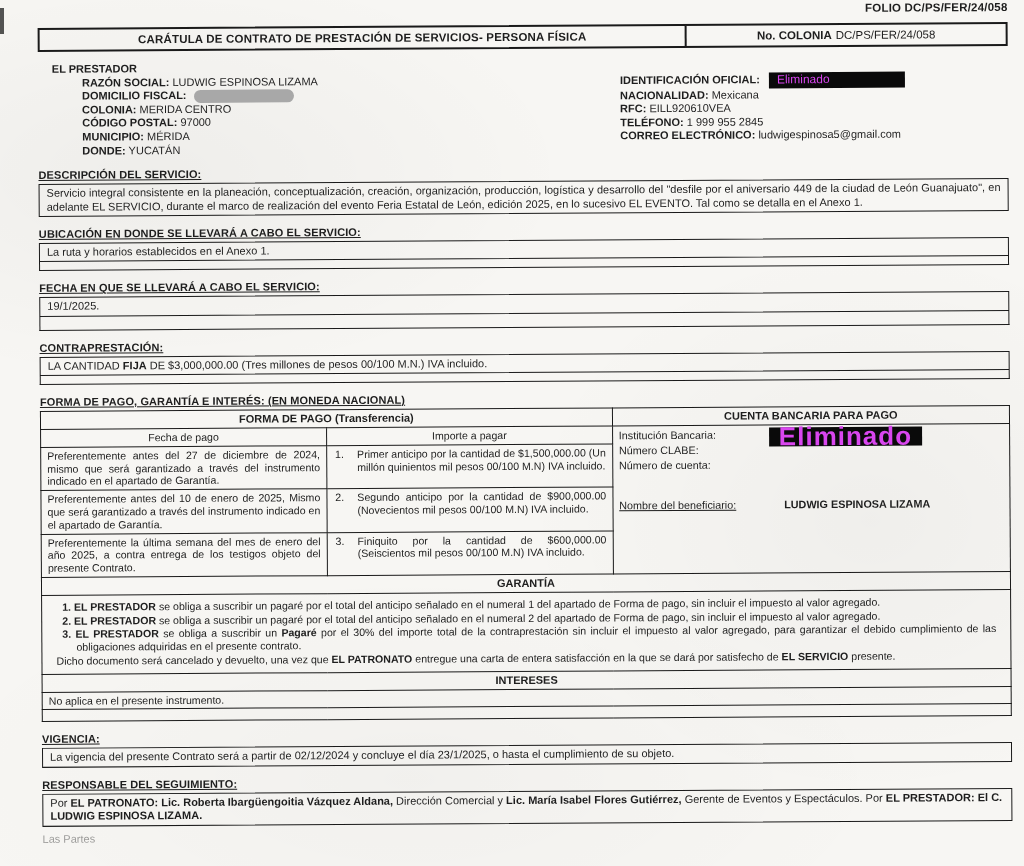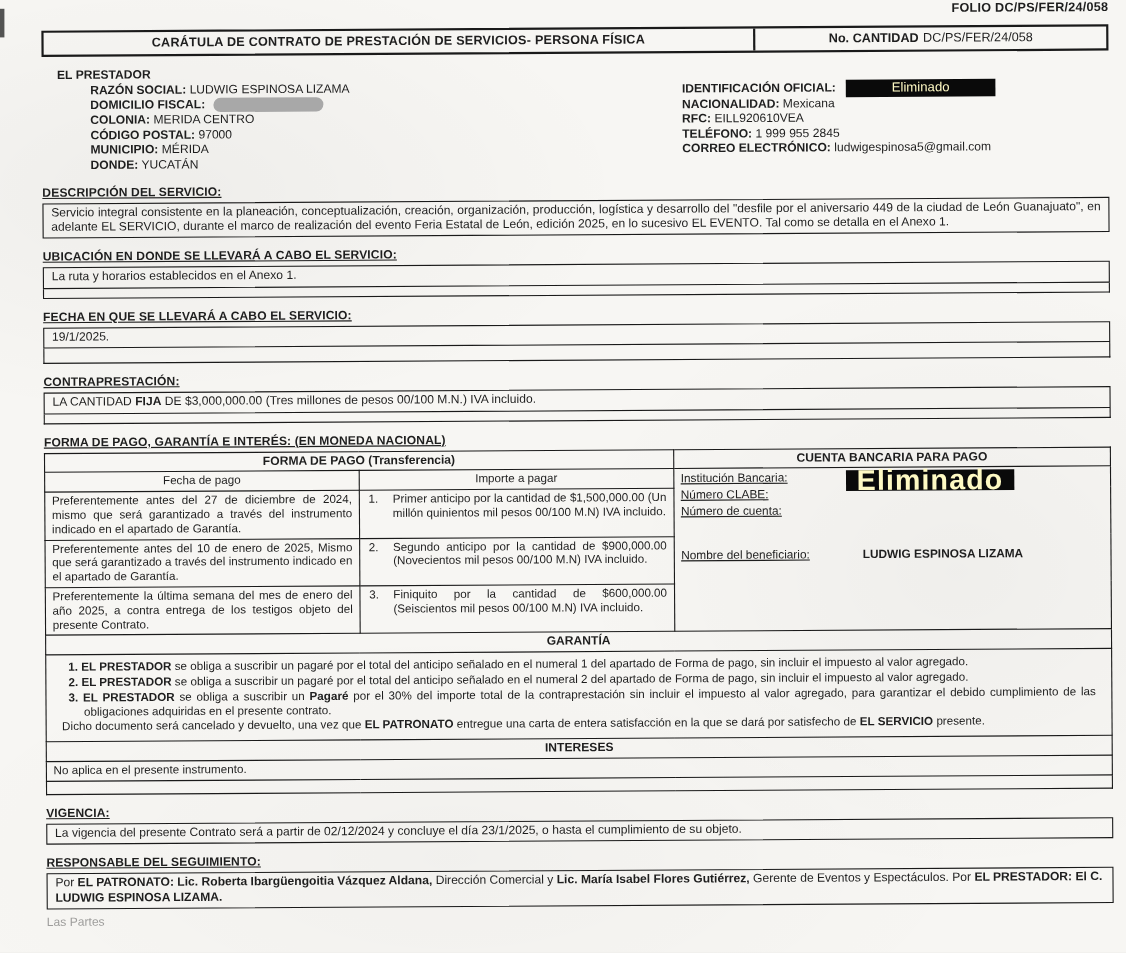--- a/index.html
+++ b/index.html
@@ -33,41 +33,41 @@
   .hdr .ctrcell b{margin-right:4px;}
   
   .two-col{display:flex;margin-top:11px;font-size:11px;line-height:13.6px;}
   .col-left{flex:0 0 540px;padding-left:14px;}
   .col-right{flex:1;padding-left:28px;padding-top:14px;}
   .col-left .hd{font-weight:bold;}
   .fldrow{padding-left:30px;}
   .fldrow .l, .fldrow2 .l{font-weight:bold;}
   .fldrow .v, .fldrow2 .v{font-weight:normal;}
   .gray-blob{display:inline-block;width:100px;height:13px;background:#a8a8a8;border-radius:7px;vertical-align:middle;margin-left:4px;}
-  .blackbox{display:inline-block;background:#0a0a0a;color:#fef9c3;text-align:center;vertical-align:middle;}
+  .blackbox{display:inline-block;background:#0a0a0a;color:#d946ef;text-align:left;vertical-align:middle;}
   .blackbox.small{min-width:120px;font-size:12px;padding:1px 8px;margin-left:6px;}
   .blackbox.big{min-width:130px;font-size:26px;font-weight:bold;padding:3px 10px;letter-spacing:1px;}
   
   .sec{margin-top:11px;}
   .seclbl{font-weight:bold;font-size:11px;text-decoration:underline;letter-spacing:.1px;margin-bottom:3px;}
   .box{border:1.8px solid #1a1a1a;padding:2px 7px;font-size:11px;line-height:13.4px;}
   .box.just{text-align:justify;}
   .ghost{border:1.5px solid #1a1a1a;border-top:none;height:8px;}
   .ghost.tall{height:13px;}
   
   table.fp{border-collapse:collapse;width:100%;margin-top:2px;font-size:10.6px;line-height:12.8px;}
   table.fp td{border:1.8px solid #1a1a1a;padding:2px 6px;vertical-align:top;}
   td.cth{font-weight:bold;text-align:center;font-size:11px;padding:1px 4px;}
   td.subh{font-weight:normal;text-align:center;padding:1px 4px;}
   td.ghostrow{height:7px;padding:0;}
   .importe{position:relative;padding-left:24px;text-align:justify;}
   .importe .num{position:absolute;left:2px;top:0;}
   .bankcell{font-size:10.8px;}
   .bank-top{display:flex;align-items:flex-start;}
-  .bank-labels{flex:0 0 150px;line-height:15px;text-decoration:underline;}
+  .bank-labels{flex:0 0 150px;line-height:15px;}
   .benef{margin-top:26px;display:flex;}
   .benef .bl{flex:0 0 165px;text-decoration:underline;}
   .benef .bv{font-weight:bold;}
   
   .gar{padding:2px 8px 4px 8px;text-align:justify;}
   .gar .item{padding-left:20px;text-indent:-14px;margin:1px 0;}
   .gar .closing{margin-top:1px;}
   
   .faint{margin-top:6px;font-size:11px;color:rgba(70,70,70,.5);}
   b{font-weight:bold;}
@@ -77,21 +77,21 @@
 
 <div class="page">
   <div class="scan-mark"></div>
   <div class="content">
 
     <div class="folio">FOLIO DC/PS/FER/24/058</div>
 
     <div class="hdr">
       <div class="titlecell">CARÁTULA DE CONTRATO DE PRESTACIÓN DE SERVICIOS- PERSONA FÍSICA</div>
       <div class="ctrcell">
-        <b>No. CANTIDAD</b>
+        <b>No. COLONIA</b>
         <span>DC/PS/FER/24/058</span>
       </div>
     </div>
 
     <div class="two-col">
       <div class="col-left">
         <div class="hd">EL PRESTADOR</div>
         <div class="fldrow">
           <span class="l">RAZÓN SOCIAL:</span>
           <span class="v"> <span>LUDWIG ESPINOSA LIZAMA</span></span>

